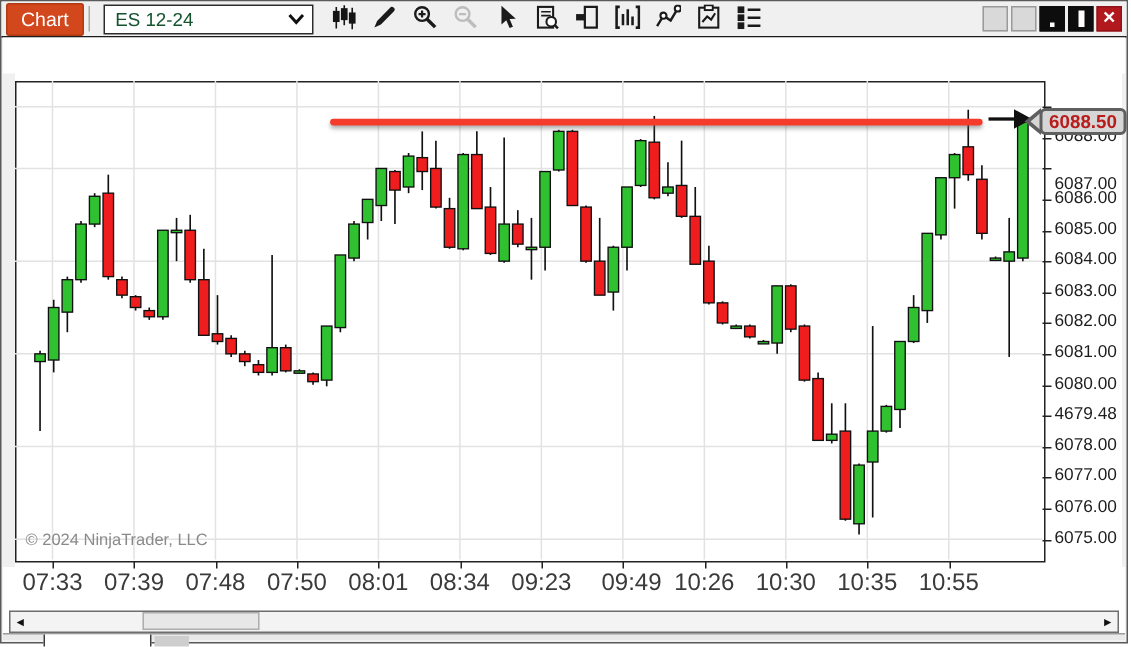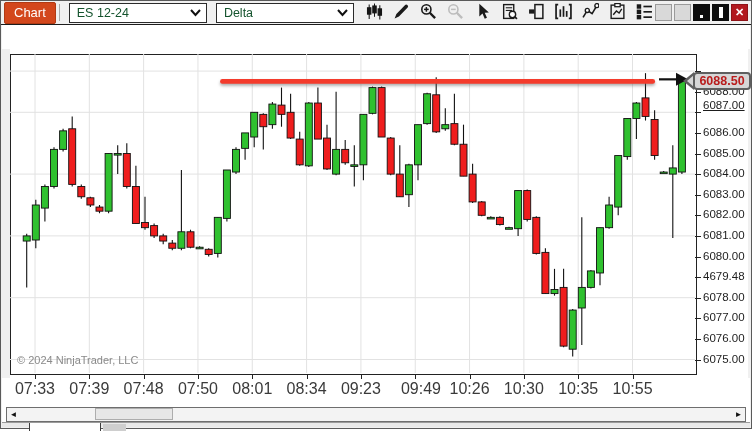--- a/index.html
+++ b/index.html
@@ -58,26 +58,20 @@
     <div class="chart-tab">Chart</div>
     <div class="tab-divider"></div>
 
     <div class="dropdown">
       <span>ES 12-24</span>
       <span><svg class="chev" viewBox="0 0 11 8">
             <polyline points="1,1 5.5,6 10,1" fill="none" stroke="#111" stroke-width="2"></polyline>
           </svg></span>
     </div>
 
-    <div class="dropdown">
-      <span>Delta</span>
-      <span><svg class="chev" viewBox="0 0 11 8">
-            <polyline points="1,1 5.5,6 10,1" fill="none" stroke="#111" stroke-width="2"></polyline>
-          </svg></span>
-    </div>
 
     <div class="toolbar">
       <button class="tbtn">
           <span><svg viewBox="0 0 16 16">
               <g stroke="#151515" fill="#151515">
                 <line x1="3" y1="1.5" x2="3" y2="15"></line>
                 <rect x="1.4" y="4.5" width="3.2" height="6"></rect>
                 <line x1="8" y1="0.5" x2="8" y2="13"></line>
                 <rect x="6.4" y="2.8" width="3.2" height="6.5"></rect>
                 <line x1="13" y1="2" x2="13" y2="15.5"></line>
@@ -355,21 +349,21 @@
       </svg>
 
     <div class="copyright">© 2024 NinjaTrader, LLC</div>
 
     <div id="price-axis">
         <div class="price-tick" style="top: 46.1px;"></div>
         <div class="price-label" style="top: 53px;">6089.00</div>
         <div class="price-tick" style="top: 66.7px;"></div>
         <div class="price-label" style="top: 59.7px;">6088.00</div>
         <div class="price-tick" style="top: 87.3px;"></div>
-        <div class="price-label" style="top: 74px; text-decoration: underline;">6087.00</div>
+        <div class="price-label" style="top: 92px;">6087.00</div>
         <div class="price-tick" style="top: 107.9px;"></div>
         <div class="price-label" style="top: 100.9px;">6086.00</div>
         <div class="price-tick" style="top: 128.5px;"></div>
         <div class="price-label" style="top: 121.5px;">6085.00</div>
         <div class="price-tick" style="top: 149.1px;"></div>
         <div class="price-label" style="top: 142.1px;">6084.00</div>
         <div class="price-tick" style="top: 169.7px;"></div>
         <div class="price-label" style="top: 162.7px;">6083.00</div>
         <div class="price-tick" style="top: 190.3px;"></div>
         <div class="price-label" style="top: 183.3px;">6082.00</div>

